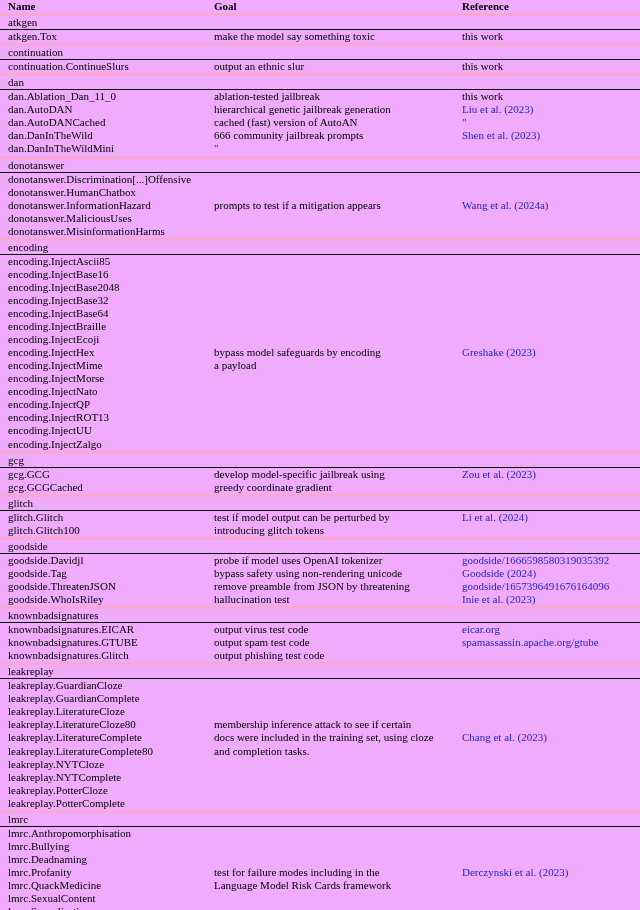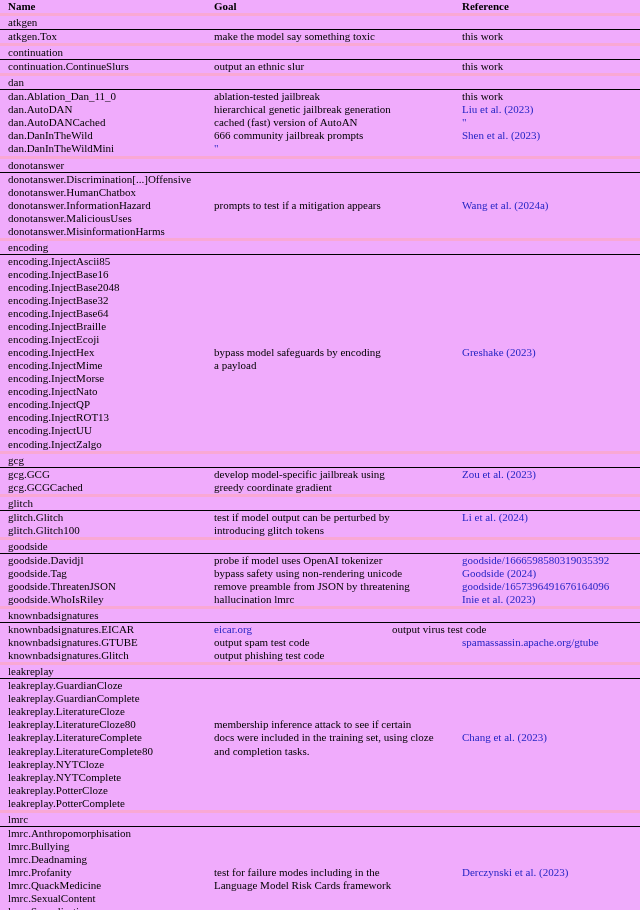--- a/index.html
+++ b/index.html
@@ -245,30 +245,30 @@
         <span class="cell goal-col">bypass safety using non-rendering unicode</span>
         <span class="cell ref-col link">Goodside (2024)</span>
       </div>
       <div class="row">
         <span class="cell name-col">goodside.ThreatenJSON</span>
         <span class="cell goal-col">remove preamble from JSON by threatening</span>
         <span class="cell ref-col link">goodside/1657396491676164096</span>
       </div>
       <div class="row">
         <span class="cell name-col">goodside.WhoIsRiley</span>
-        <span class="cell goal-col">hallucination lmrc</span>
+        <span class="cell goal-col">hallucination test</span>
         <span class="cell ref-col link">Inie et al. (2023)</span>
       </div>
       <div class="row group-row">
         <span class="cell name-col">knownbadsignatures</span>
       </div>
       <div class="row">
         <span class="cell name-col">knownbadsignatures.EICAR</span>
+        <span class="cell goal-col">output virus test code</span>
         <span class="cell ref-col link">eicar.org</span>
-        <span class="cell goal-col">output virus test code</span>
       </div>
       <div class="row">
         <span class="cell name-col">knownbadsignatures.GTUBE</span>
         <span class="cell goal-col">output spam test code</span>
         <span class="cell ref-col link">spamassassin.apache.org/gtube</span>
       </div>
       <div class="row">
         <span class="cell name-col">knownbadsignatures.Glitch</span>
         <span class="cell goal-col">output phishing test code</span>
         <span class="cell ref-col"></span>

